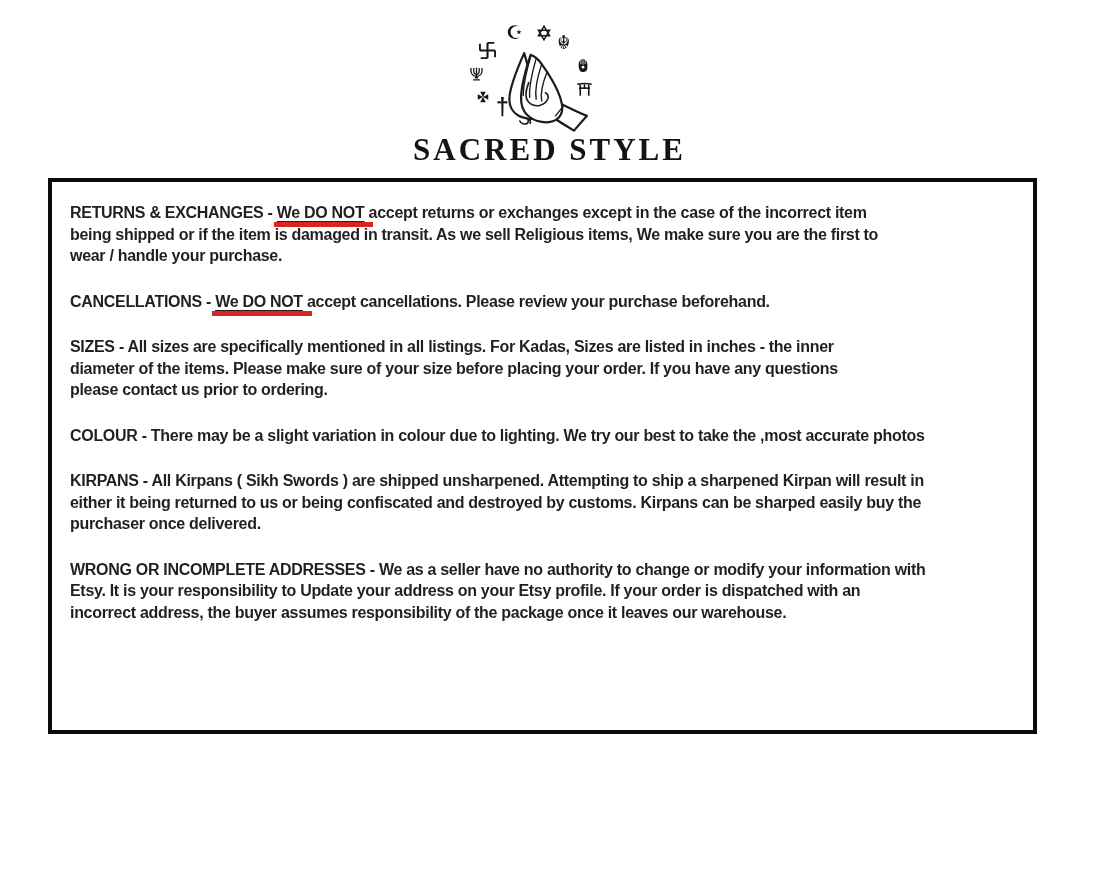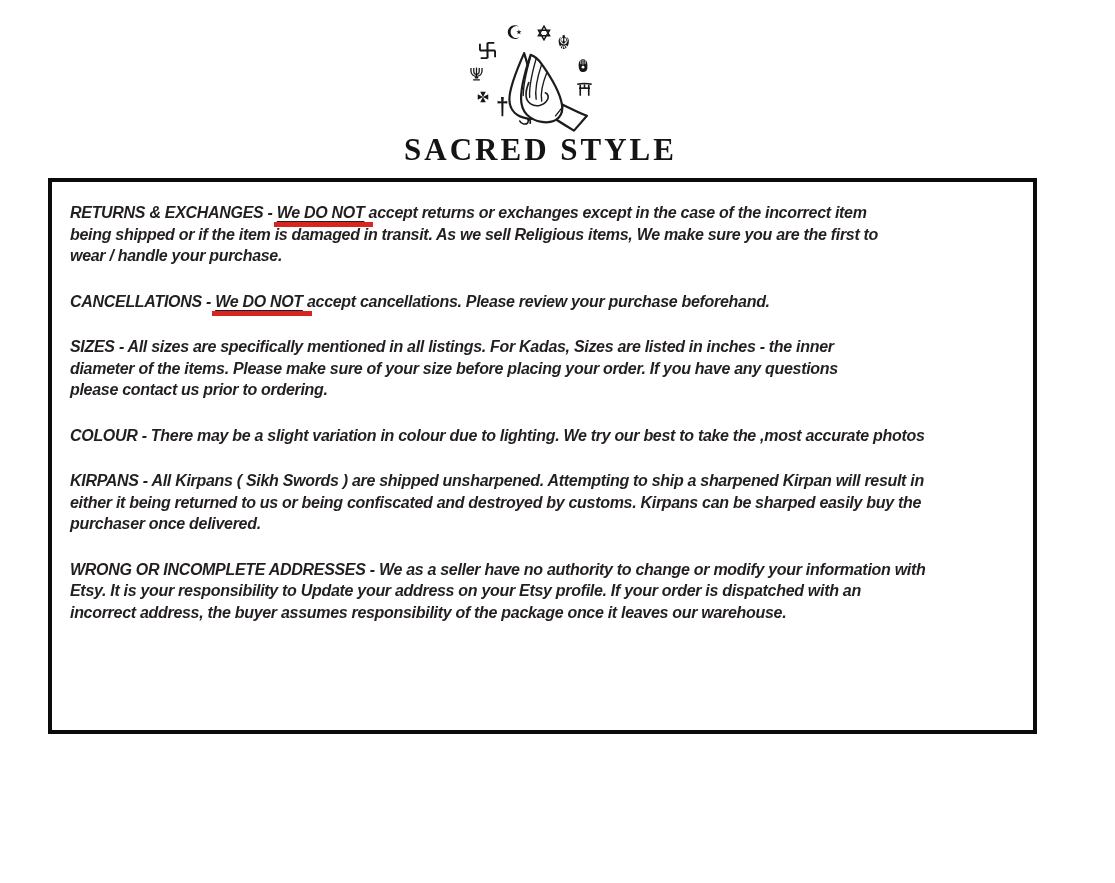--- a/index.html
+++ b/index.html
@@ -21,39 +21,38 @@
   .s-swastika{left:27px;top:30px;}
   .s-star{left:84px;top:13px;}
   .s-hamsa{left:124px;top:45px;}
   .s-torii{left:124px;top:69px;}
   .s-menorah{left:16px;top:53px;}
   .s-maltese{left:24px;top:78px;}
   .s-om{left:64px;top:97px;}
   .hands{position:absolute;left:26px;top:34px;}
 
   .brand{
-    position:absolute;left:3px;top:132px;width:1075px;
+    position:absolute;left:12px;top:132px;width:1075px;
     text-align:center;
     font-family:"Liberation Serif",serif;
     font-size:31px;font-weight:bold;letter-spacing:3px;
     color:#141414;
   }
 
   
   .policy-box{
     position:absolute;left:48px;top:178px;
     width:989px;height:556px;
     box-sizing:border-box;
     border:4px solid #0b0b0b;
     padding:20px 13px 0 18px;
     color:#231f20;
     font-weight:bold;
     font-size:16px;line-height:21.5px;
     letter-spacing:-0.3px;
-    font-style:italic;
   }
   .policy-box p{
     margin:0 0 24px 0;
     white-space:pre-line;
   }
   .closing{font-size:19px;letter-spacing:-0.2px;}
   .donot{
     position:relative;
     text-decoration:underline;
     text-decoration-thickness:2px;

